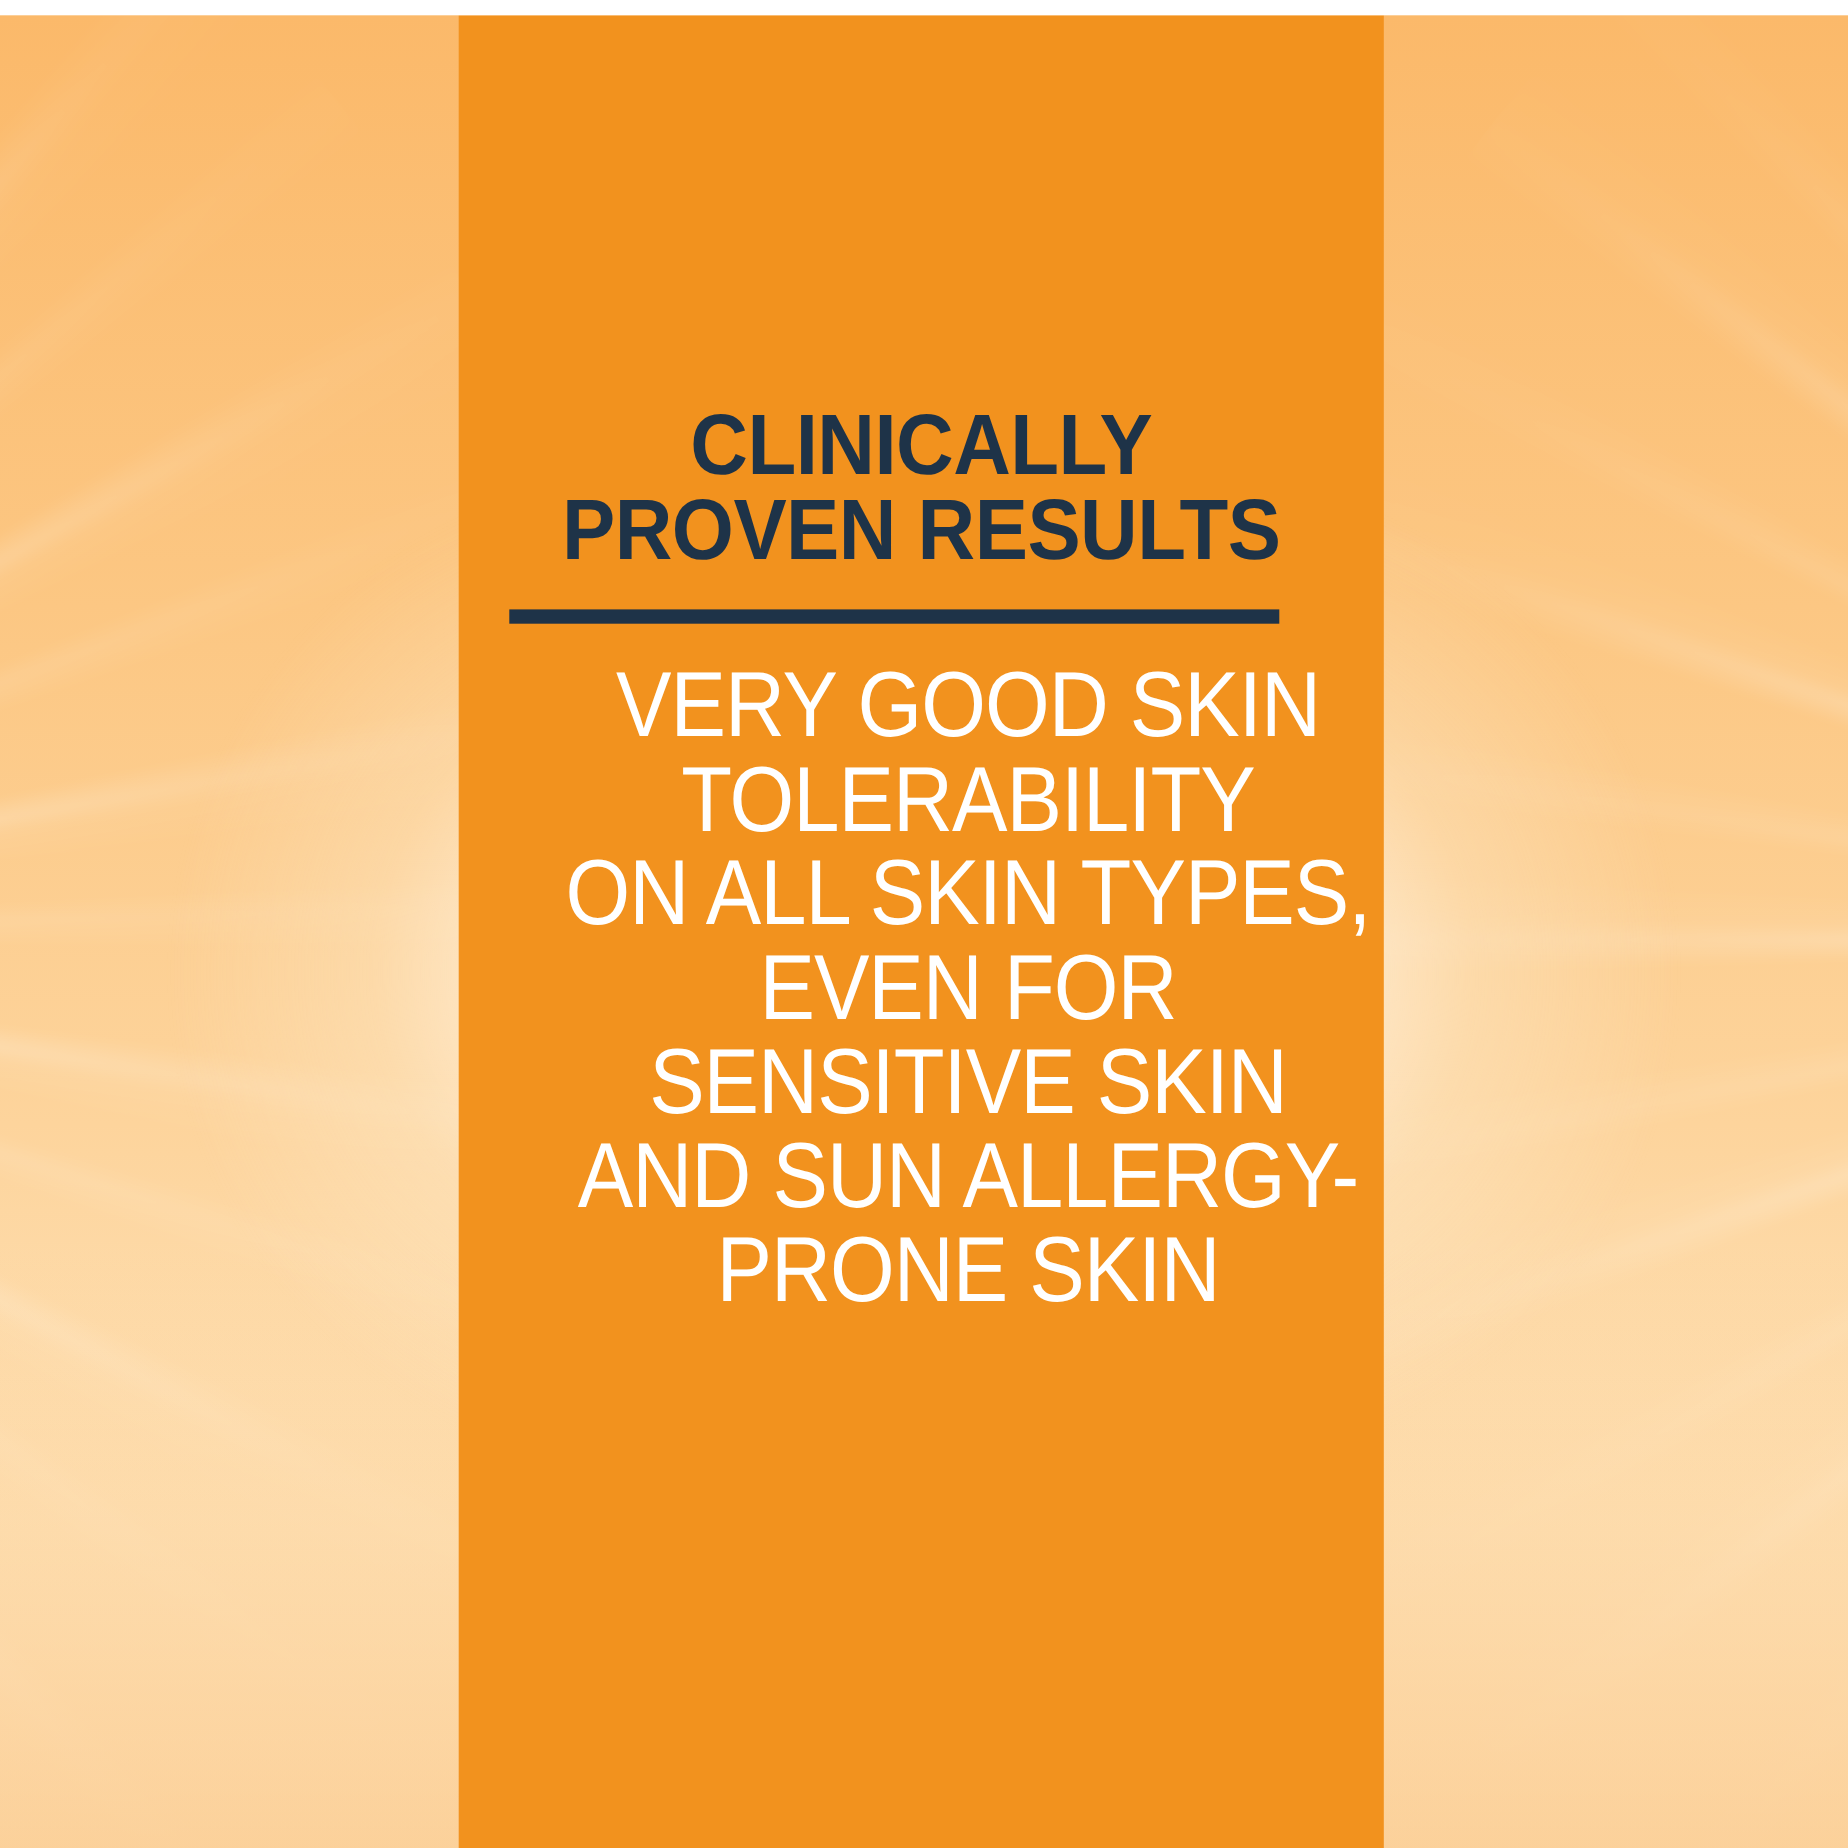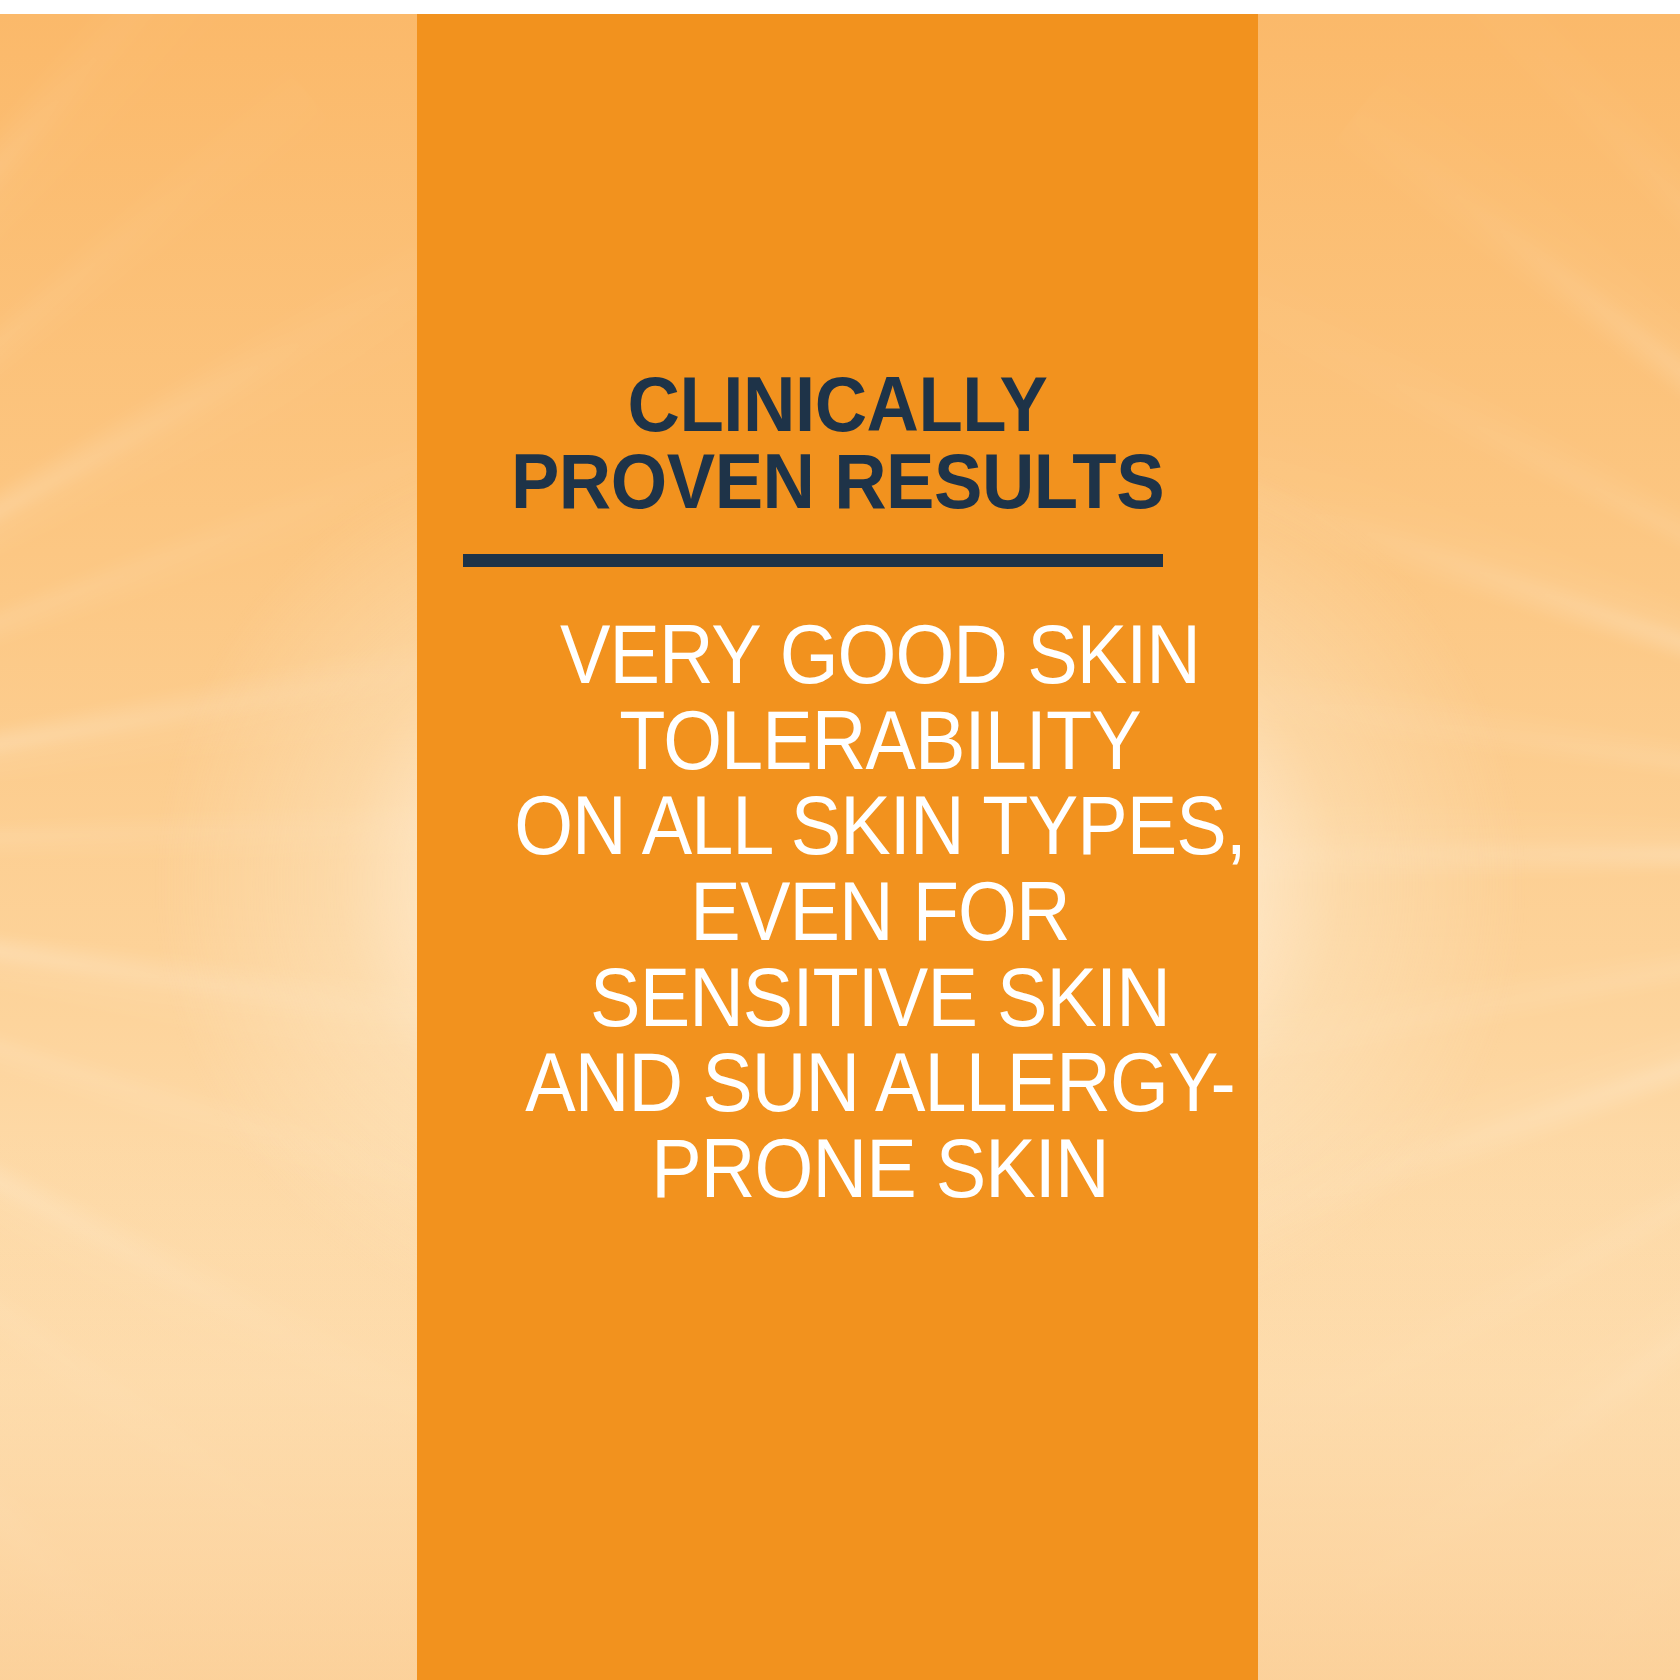--- a/index.html
+++ b/index.html
@@ -161,21 +161,21 @@
     top: 188px;
     width: 700px;
     height: 13px;
     background: #1E3348;
   }
 
   
   #body-block {
     position: absolute;
     left: 0;
-    top: 598px;
+    top: 584px;
     width: 926px;
   }
   .body-line {
     color: #FFFFFF;
     font-family: "Liberation Sans", sans-serif;
     font-weight: 400;
     font-size: 84px;
     line-height: 1.02;
     letter-spacing: -1px;
     margin: 0;

